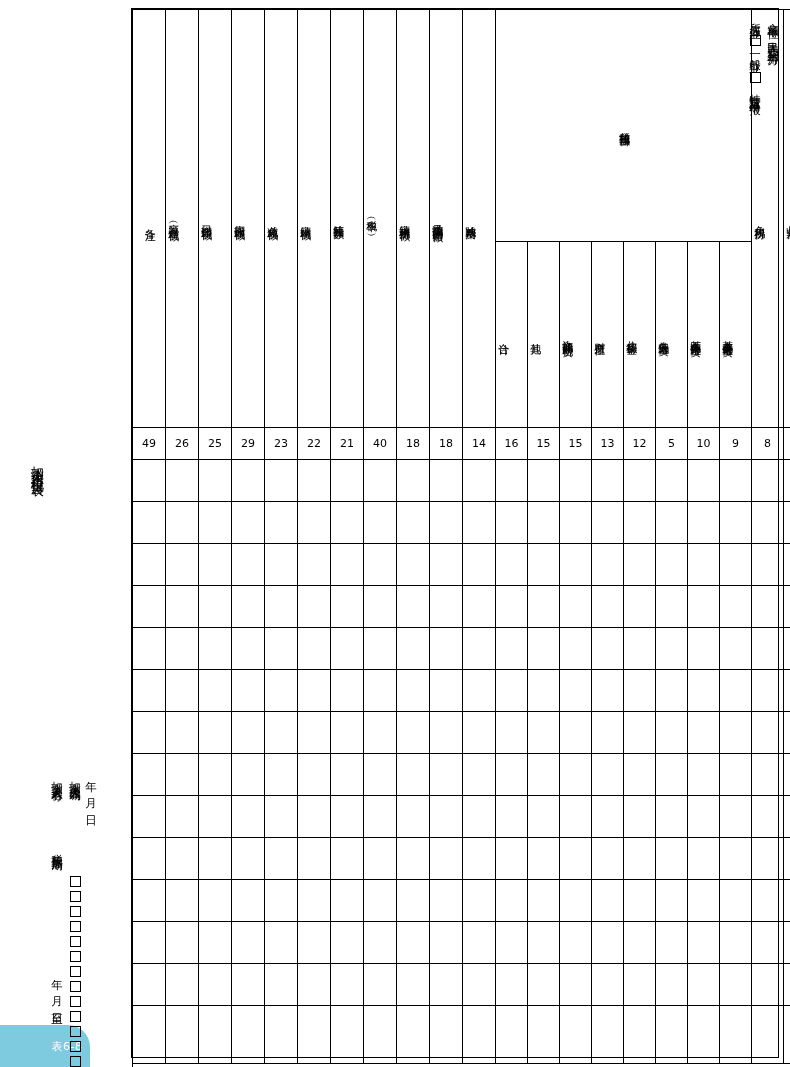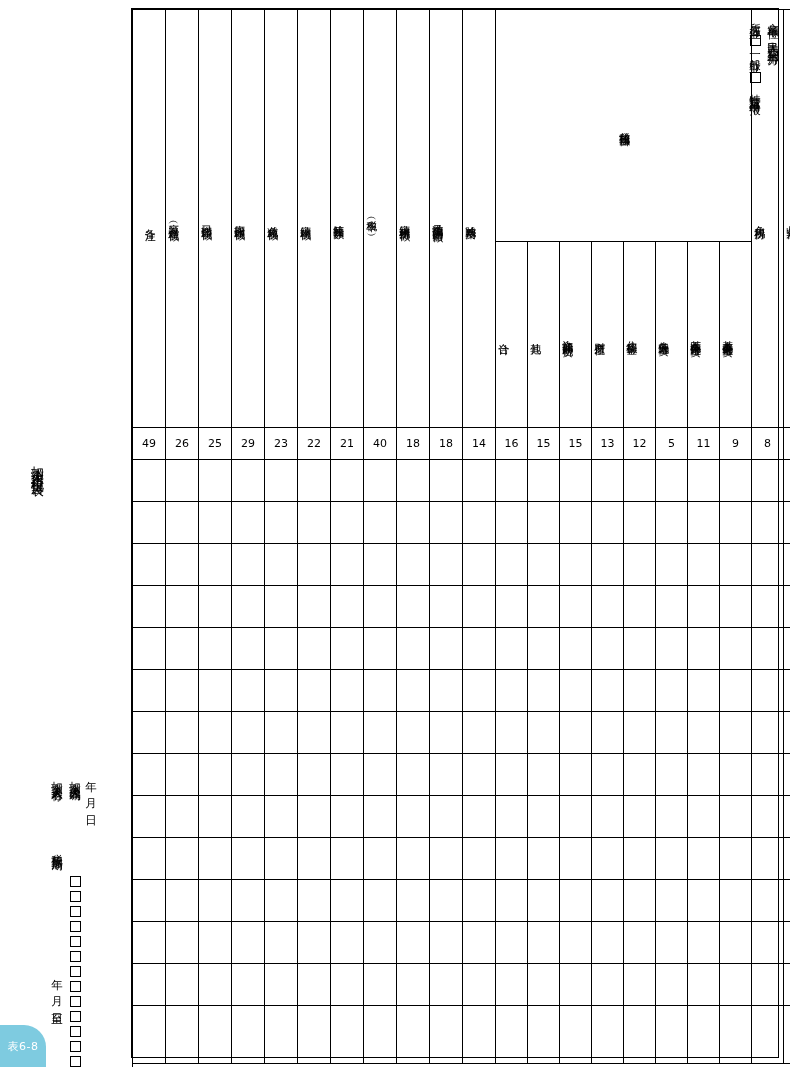--- a/index.html
+++ b/index.html
@@ -24,20 +24,21 @@
     width: 46px;
     height: 42px;
     background: #7ecbe0;
     border-top-right-radius: 22px;
     color: #ffffff;
     font-size: 11px;
     display: flex;
     align-items: center;
     justify-content: center;
     letter-spacing: 0.5px;
+    padding-left: 44px;
   }
 
   
   .page-title {
     position: absolute;
     left: 28px;
     top: 455px;
     font-size: 13px;
     writing-mode: vertical-rl;
     text-orientation: upright;
@@ -291,21 +292,21 @@
       <td class="numcell">40</td>
       <td class="numcell">18</td>
       <td class="numcell">18</td>
       <td class="numcell">14</td>
       <td class="numcell">16</td>
       <td class="numcell">15</td>
       <td class="numcell">15</td>
       <td class="numcell">13</td>
       <td class="numcell">12</td>
       <td class="numcell">5</td>
-      <td class="numcell">11</td>
+      <td class="numcell">10</td>
       <td class="numcell">9</td>
       <td class="numcell">8</td>
       <td class="numcell">7</td>
 
     </tr>
 
     <tr style="height:42px;">
       <td></td>
           <td></td>
           <td></td>

